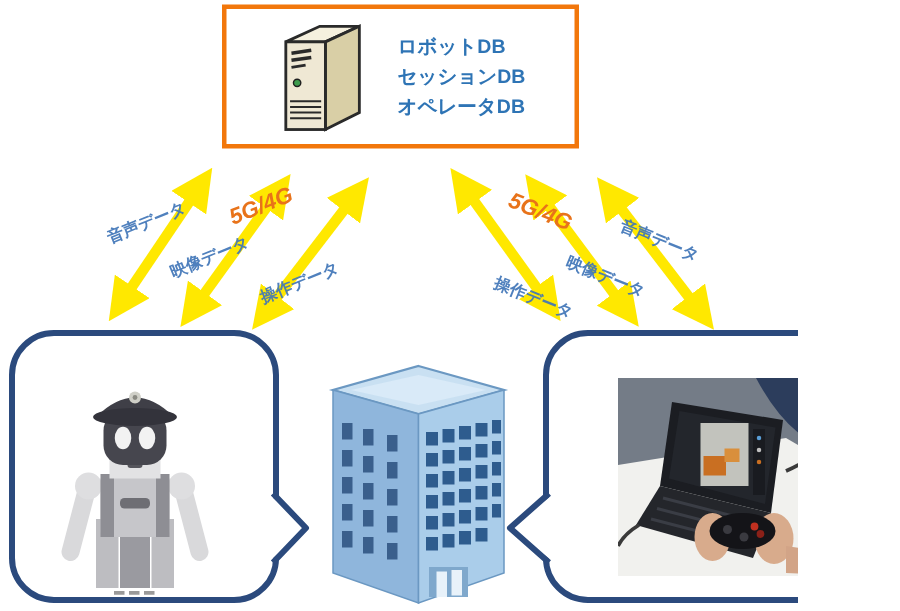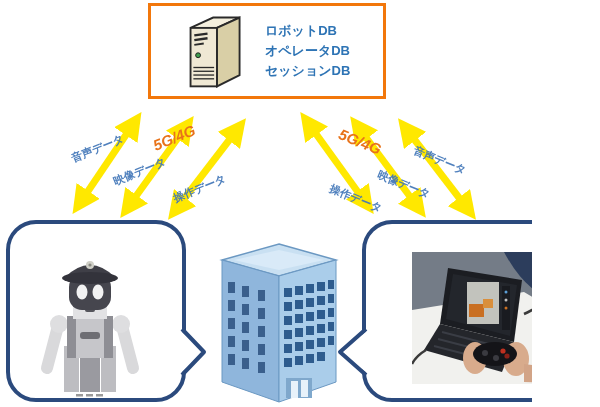--- a/index.html
+++ b/index.html
@@ -71,22 +71,22 @@
       <line x1="12" y1="31" x2="26" y2="29" stroke="#2A2A2A" stroke-width="2.5"></line>
       <line x1="12" y1="36" x2="22" y2="34.5" stroke="#2A2A2A" stroke-width="2"></line>
       <circle cx="16" cy="47" r="2.6" fill="#3E9C4E" stroke="#1F1F1F"></circle>
       <line x1="11" y1="60" x2="33" y2="60" stroke="#2A2A2A" stroke-width="1.4"></line>
       <line x1="11" y1="64" x2="33" y2="64" stroke="#2A2A2A" stroke-width="1.4"></line>
       <line x1="11" y1="68" x2="33" y2="68" stroke="#2A2A2A" stroke-width="1.4"></line>
       <line x1="11" y1="72" x2="33" y2="72" stroke="#2A2A2A" stroke-width="1.4"></line>
     </svg>
     <div class="db-list">
       <div>ロボットDB</div>
+      <div>セッションDB</div>
       <div>オペレータDB</div>
-      <div>セッションDB</div>
     </div>
   </div>
 
   <div class="net rotL" style="left:152px;top:129px;">5G/4G</div>
   <div class="lbl rotL" style="left:70px;top:141px;">音声データ</div>
   <div class="lbl rotL" style="left:112px;top:164px;">映像データ</div>
   <div class="lbl rotL" style="left:172px;top:181px;">操作データ</div>
 
   <div class="net rotR" style="left:338px;top:133px;">5G/4G</div>
   <div class="lbl rotR" style="left:412px;top:153px;">音声データ</div>

